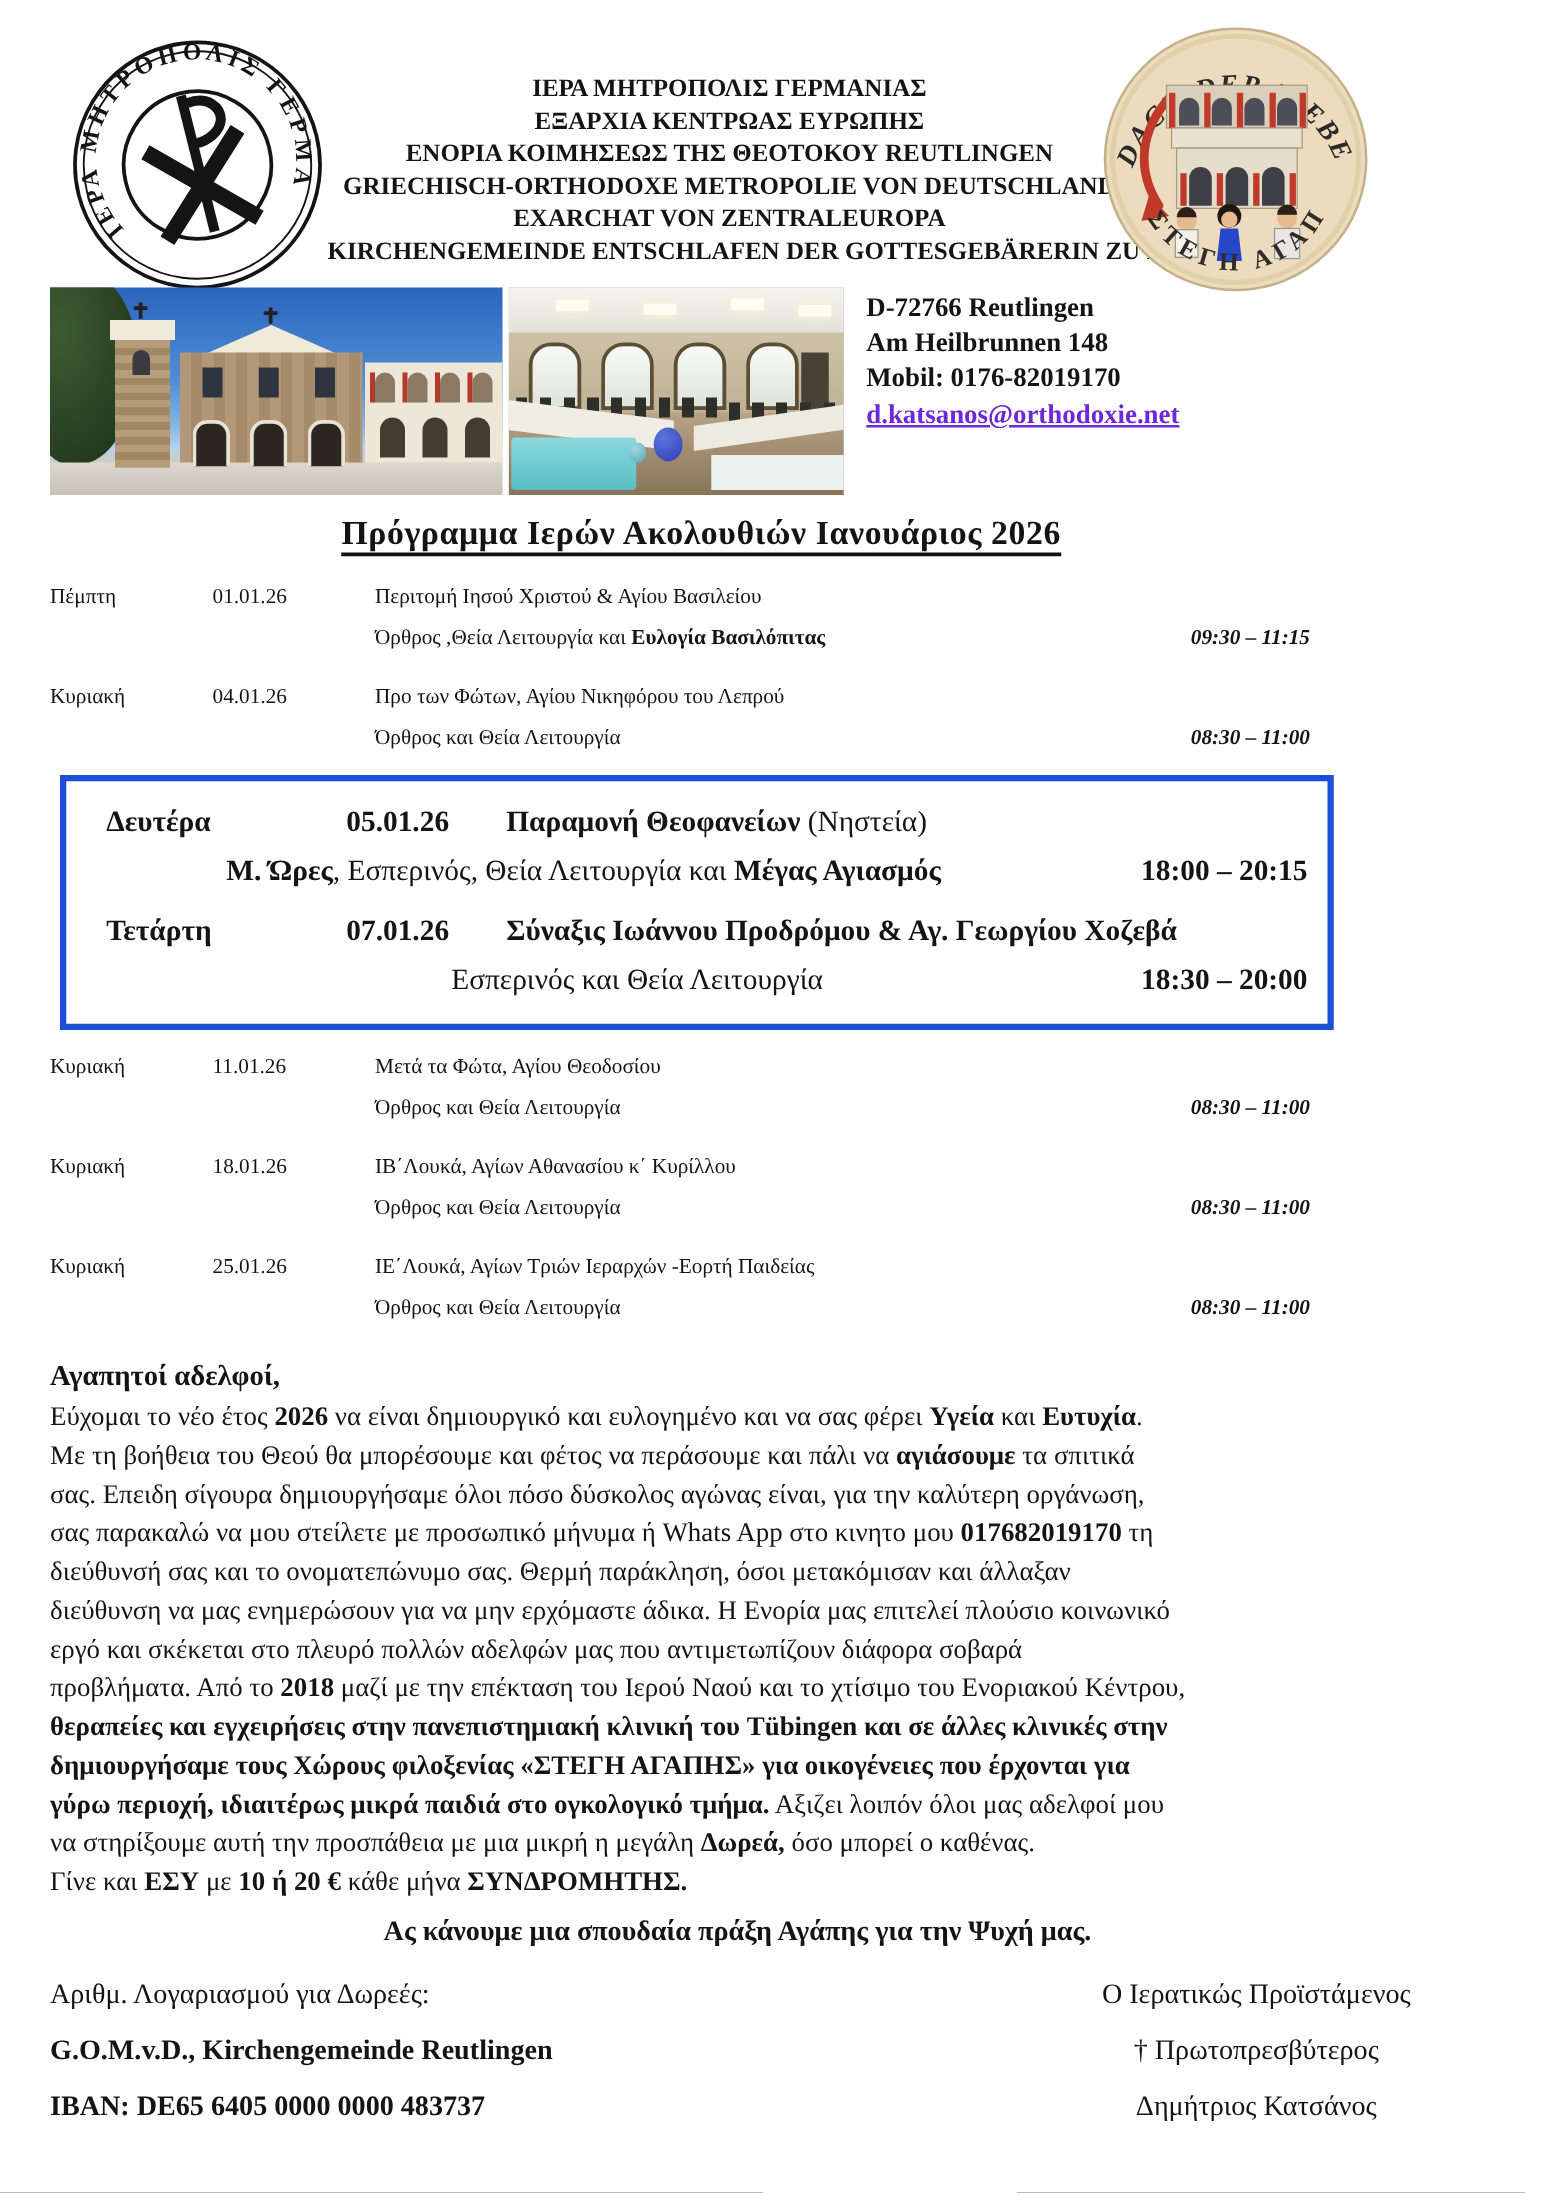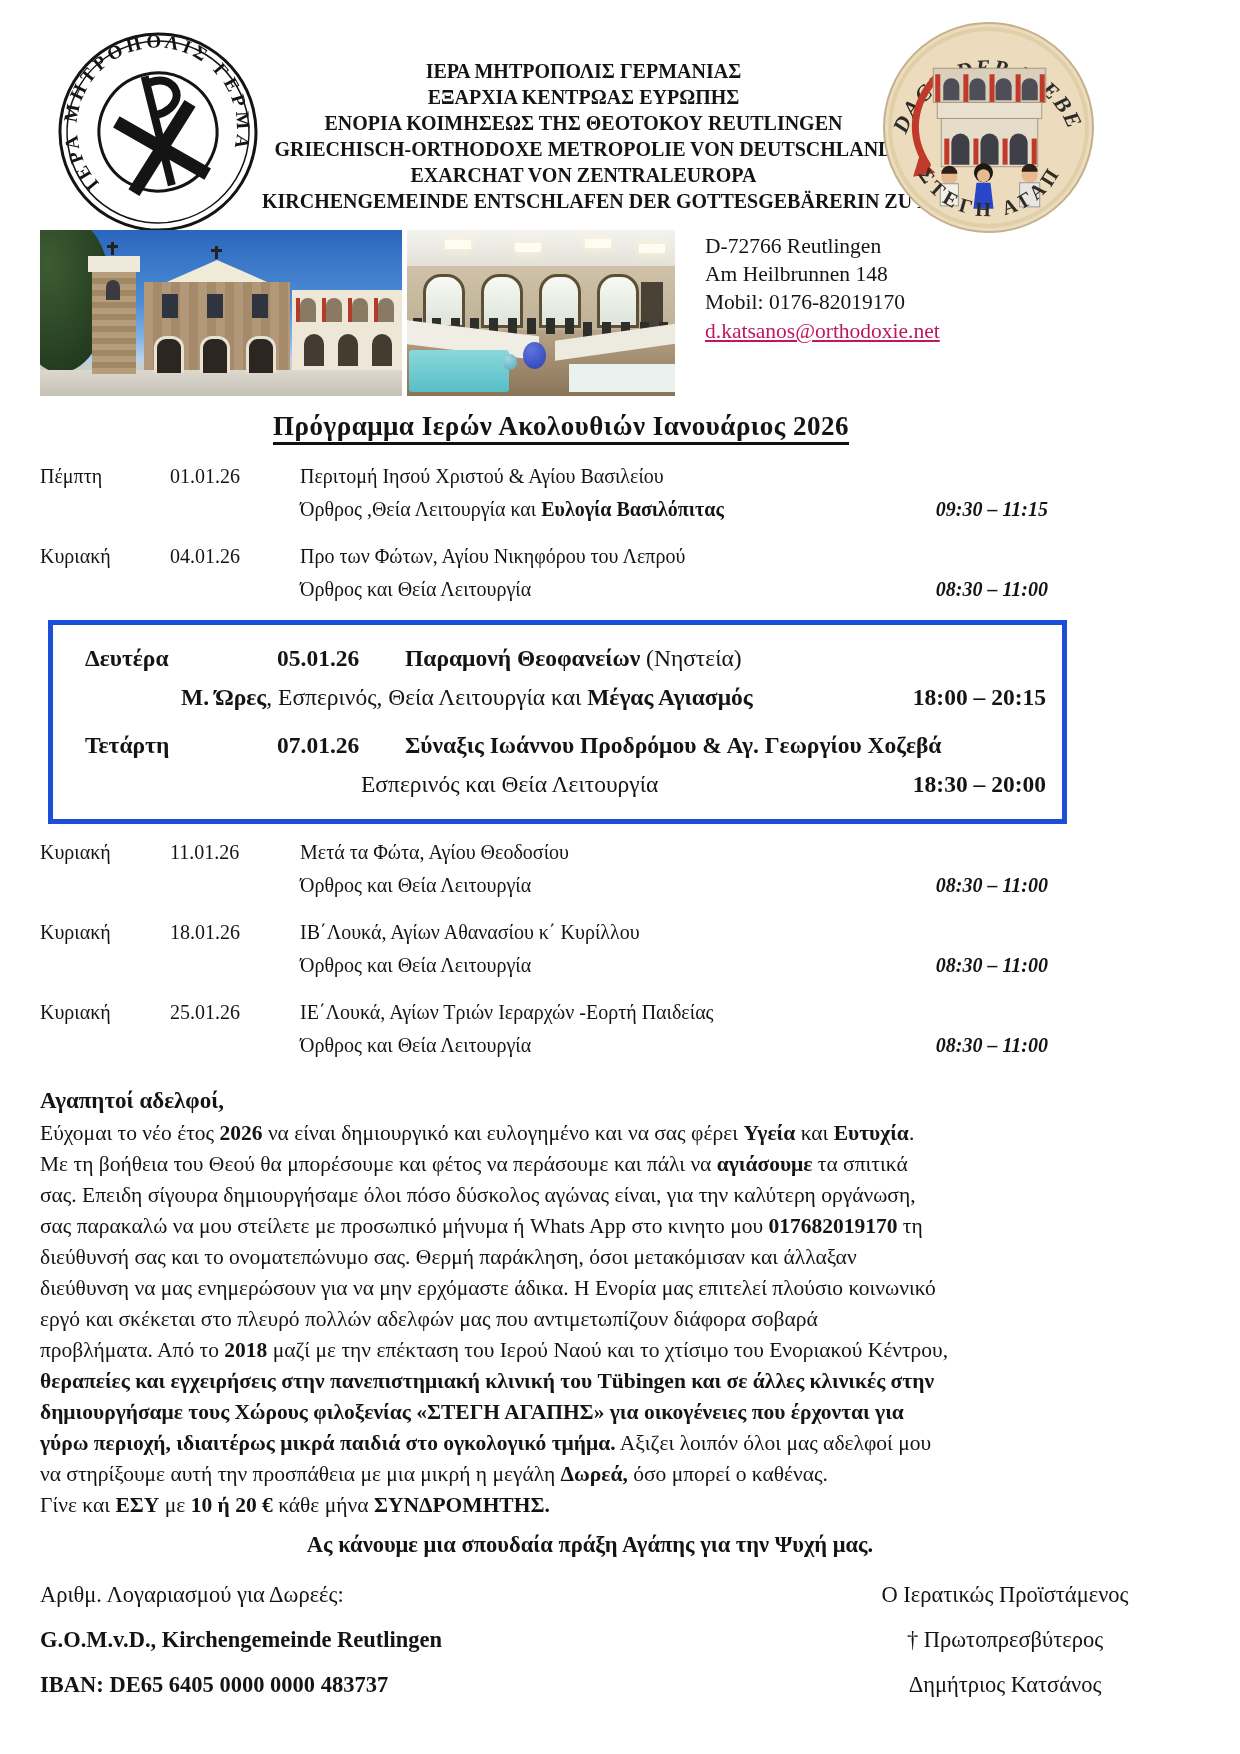--- a/index.html
+++ b/index.html
@@ -42,47 +42,47 @@
   .ph-window{position:absolute;top:44px;width:36px;height:48px;background:linear-gradient(#f8f9f4,#dde4da);border:3px solid #5c4f38;border-radius:18px 18px 0 0;}
   .ph-door{position:absolute;left:234px;top:52px;width:22px;height:46px;background:#4a4136;}
   .ph-floor{position:absolute;bottom:0;width:100%;height:66px;background:linear-gradient(#b7a386,#8a7458);}
   .ph-chairrow{position:absolute;height:16px;background:repeating-linear-gradient(90deg,#2e2f2b 0 9px,rgba(0,0,0,0) 9px 19px);}
   .ph-tablerow-left{position:absolute;left:-4px;top:98px;width:136px;height:24px;background:#f0ede4;transform:skewY(7deg);}
   .ph-table-teal{position:absolute;left:2px;top:120px;width:100px;height:42px;background:linear-gradient(#8ad8dc,#58bec5);border-radius:3px;}
   .ph-tables-right{position:absolute;right:-4px;top:102px;width:124px;height:20px;background:#edebe0;transform:skewY(-8deg);}
   .ph-tables-right2{position:absolute;right:-6px;top:134px;width:112px;height:28px;background:#e9f2ef;}
   .ph-balloon{position:absolute;left:116px;top:112px;width:23px;height:27px;background:radial-gradient(circle at 35% 30%,#5d74e0,#2c3fae);border-radius:50%;}
   .ph-balloon2{position:absolute;left:96px;top:124px;width:14px;height:16px;background:radial-gradient(circle at 35% 30%,#9fd8e2,#55a7b5);border-radius:50%;}
-  .contact{margin-left:30px;padding-top:2px;font-weight:400;font-size:21.5px;line-height:28px;white-space:nowrap;}
+  .contact{margin-left:18px;padding-top:2px;font-weight:700;font-size:21.5px;line-height:28px;white-space:nowrap;}
   .contact a{display:inline-block;margin-top:1px;}
   
   .title-wrap{text-align:center;padding-right:118px;margin:15px 0 18px 0;}
   .title{font-size:27px;font-weight:700;border-bottom:3px solid #111;padding-bottom:1px;letter-spacing:.5px;}
   .srow{display:grid;grid-template-columns:130px 130px 1fr 178px;align-items:baseline;
-        margin:0 152px 14px 0;font-size:20px;line-height:33px;}
+        margin:0 152px 14px 0;font-size:17px;line-height:33px;}
   .srow .feast{grid-column:3 / 5;white-space:nowrap;}
   .srow .service{grid-column:3;white-space:nowrap;}
   .srow .time{grid-column:4;text-align:right;font-weight:700;font-style:italic;white-space:nowrap;}
   .box{border:5px solid #1d4ed8;margin:2px 133px 12px 8px;padding:14px 16px 6px 32px;}
   .box .srow{grid-template-columns:192px 128px 1fr 150px;font-size:23.5px;line-height:39px;margin:0 0 9px 0;}
   .box .srow .day,.box .srow .date{font-weight:700;}
   .box .srow .service{grid-column:1 / 4;}
   .box .srow .time{font-style:normal;}
   .box .srow:nth-child(1) .service{padding-left:96px;}
   .box .srow:nth-child(2) .service{padding-left:276px;}
   .box .srow:nth-child(3) .service{padding-left:86px;}
   
   .letter{margin-top:21px;font-size:21.5px;line-height:31px;}
   .greeting{font-weight:700;font-size:23px;line-height:35px;}
   .lline{white-space:nowrap;}
   .closing{text-align:center;font-weight:700;font-size:22.5px;margin:8px 60px 12px 0;}
   
   .footer{display:flex;justify-content:space-between;margin-top:12px;font-size:22.5px;line-height:45px;}
   .footer-right{width:390px;text-align:center;}
-  a{color:#be185d;}
+  a{color:#6d28d9;}
 </style>
 </head>
 <body>
 
 <div class="page">
 
   <div class="header">
     <div class="seal">
       <svg viewBox="0 0 205 205" width="205" height="205">
         <g transform="rotate(-14 102 102)" stroke="#141414" fill="none">

